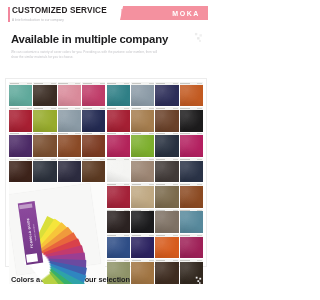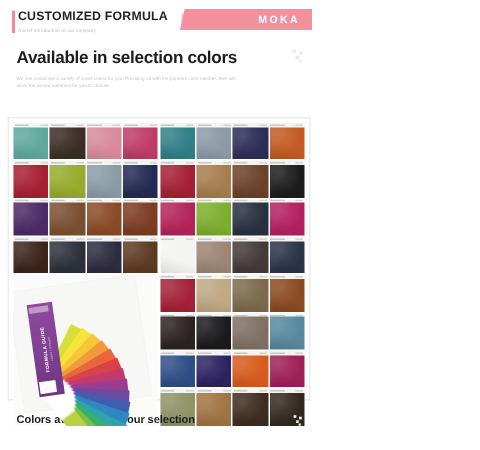--- a/index.html
+++ b/index.html
@@ -205,33 +205,33 @@
     position:absolute; right:8px; top:9px;
     width:9px; height:9px;
   }
 </style>
 </head>
 <body>
 
 <div class="header">
   <div class="title-block">
     <span class="accent-bar"></span>
-    <div class="co-title">CUSTOMIZED FORMULA</div>
+    <div class="co-title">CUSTOMIZED SERVICE</div>
     <div class="co-sub">A brief introduction to our company</div>
   </div>
   <div class="logo-wrap">
     <span class="logo-shadow"></span>
     <span class="logo-shape">
       <span class="logo-text">MOKA</span>
     </span>
   </div>
 </div>
 
 <div class="heading-sec">
-  <div class="h1">Available in selection colors</div>
+  <div class="h1">Available in multiple company</div>
   <div class="body-copy">We can customize a variety of cover colors for you. Providing us with the pantone color number, then will show the similar materials for you to choose.</div>
   <svg class="deco-top" viewBox="0 0 12 12">
     <rect x="1" y="1" width="2.6" height="2.6" fill="#ededed"></rect>
     <rect x="6" y="2.4" width="2.6" height="2.6" fill="#f0f0f0"></rect>
     <rect x="3.4" y="5.6" width="2.6" height="2.6" fill="#e8e8e8"></rect>
     <rect x="5.4" y="8.6" width="2.2" height="2.2" fill="#f1f1f1"></rect>
   </svg>
 </div>
 
 <div class="card">

